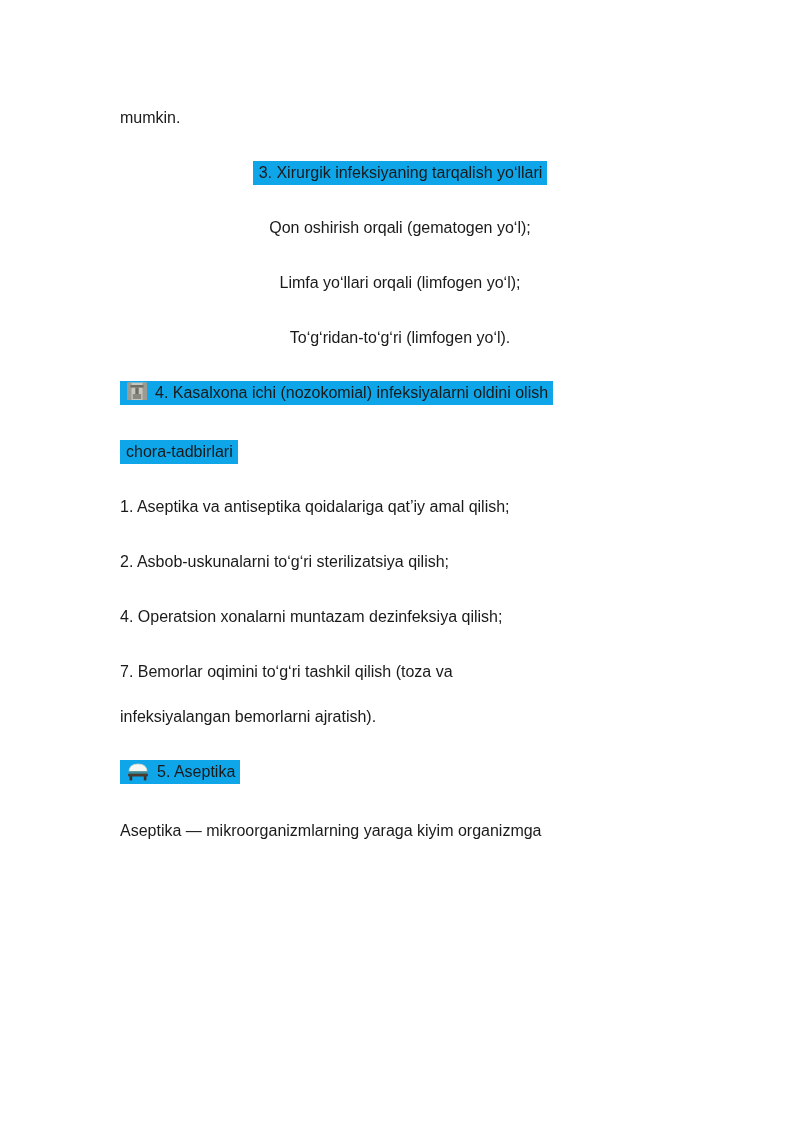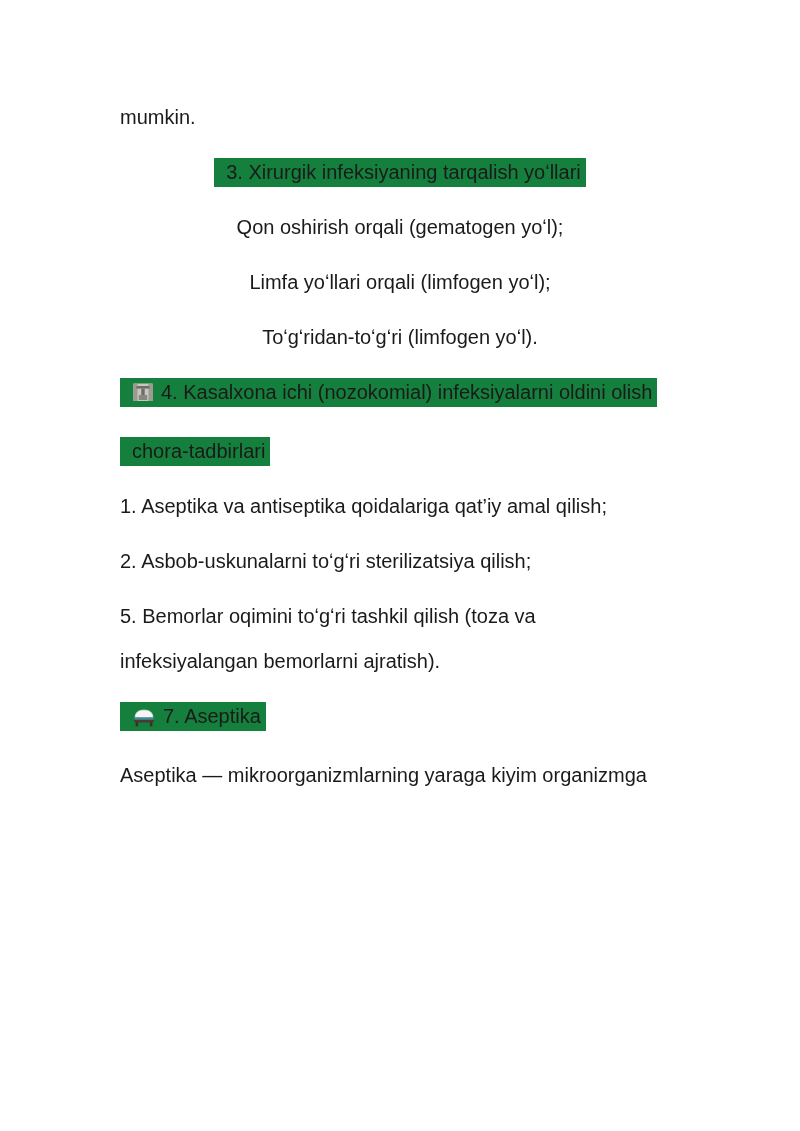--- a/index.html
+++ b/index.html
@@ -2,37 +2,37 @@
 <html><head>
 <meta charset="utf-8">
 <style>
   html, body { margin: 0; padding: 0; background: #ffffff; }
   .page {
     position: relative;
     width: 800px;
     height: 1095px;
     background: #ffffff;
     font-family: "Liberation Sans", "DejaVu Sans", sans-serif;
-    font-size: 20px;
+    font-size: 16px;
     color: #1a1a1a;
     overflow: hidden;
   }
   .content {
     padding: 95px 120px 0 120px;
   }
   p.line-block {
     margin: 0 0 10px 0;
     line-height: 45px;
   }
   .gap-top { margin-top: 55px; }
   .center { text-align: center; }
   .nowrap { white-space: nowrap; }
   .hl {
-    background: #15803d;
-    padding: 3px 5px 4px 12px;
+    background: #0ea5e9;
+    padding: 3px 5px 4px 6px;
   }
   .emoji-icon {
     display: inline-block;
     vertical-align: -4px;
     margin-right: 7px;
   }
 </style>
 </head>
 <body>
 
@@ -76,35 +76,38 @@
 
     <p class="line-block">
       <span class="nowrap">1. Aseptika va antiseptika qoidalariga qat’iy amal qilish;</span>
     </p>
 
     <p class="line-block">
       <span class="nowrap">2. Asbob-uskunalarni toʻgʻri sterilizatsiya qilish;</span>
     </p>
 
 
+    <p class="line-block">
+      <span class="nowrap">4. Operatsion xonalarni muntazam dezinfeksiya qilish;</span>
+    </p>
 
 
     <p class="line-block">
-      <span class="nowrap">5. Bemorlar oqimini toʻgʻri tashkil qilish (toza va</span><br>
+      <span class="nowrap">7. Bemorlar oqimini toʻgʻri tashkil qilish (toza va</span><br>
       <span class="nowrap">infeksiyalangan bemorlarni ajratish).</span>
     </p>
 
     <p class="line-block">
       <span class="hl nowrap"><span class="emoji-icon"><svg width="24" height="21" viewBox="0 0 24 21">
               <path d="M3 12 Q3 4 12 4 Q21 4 21 12 Z" fill="#f6f6f2" stroke="#d8d8d2" stroke-width="0.8"></path>
               <rect x="2.6" y="11.2" width="18.8" height="3" fill="#3f8d96"></rect>
               <rect x="2" y="13.8" width="20" height="2.6" rx="1" fill="#4a3a30"></rect>
               <rect x="3.6" y="16.2" width="2.6" height="4.2" fill="#3c2f26"></rect>
               <rect x="17.8" y="16.2" width="2.6" height="4.2" fill="#3c2f26"></rect>
-            </svg></span><span>7. Aseptika</span></span>
+            </svg></span><span>5. Aseptika</span></span>
     </p>
 
     <p class="line-block">
       <span class="nowrap">Aseptika — mikroorganizmlarning yaraga kiyim organizmga</span>
     </p>
 
   </div>
 </div>
 
 </body></html>

